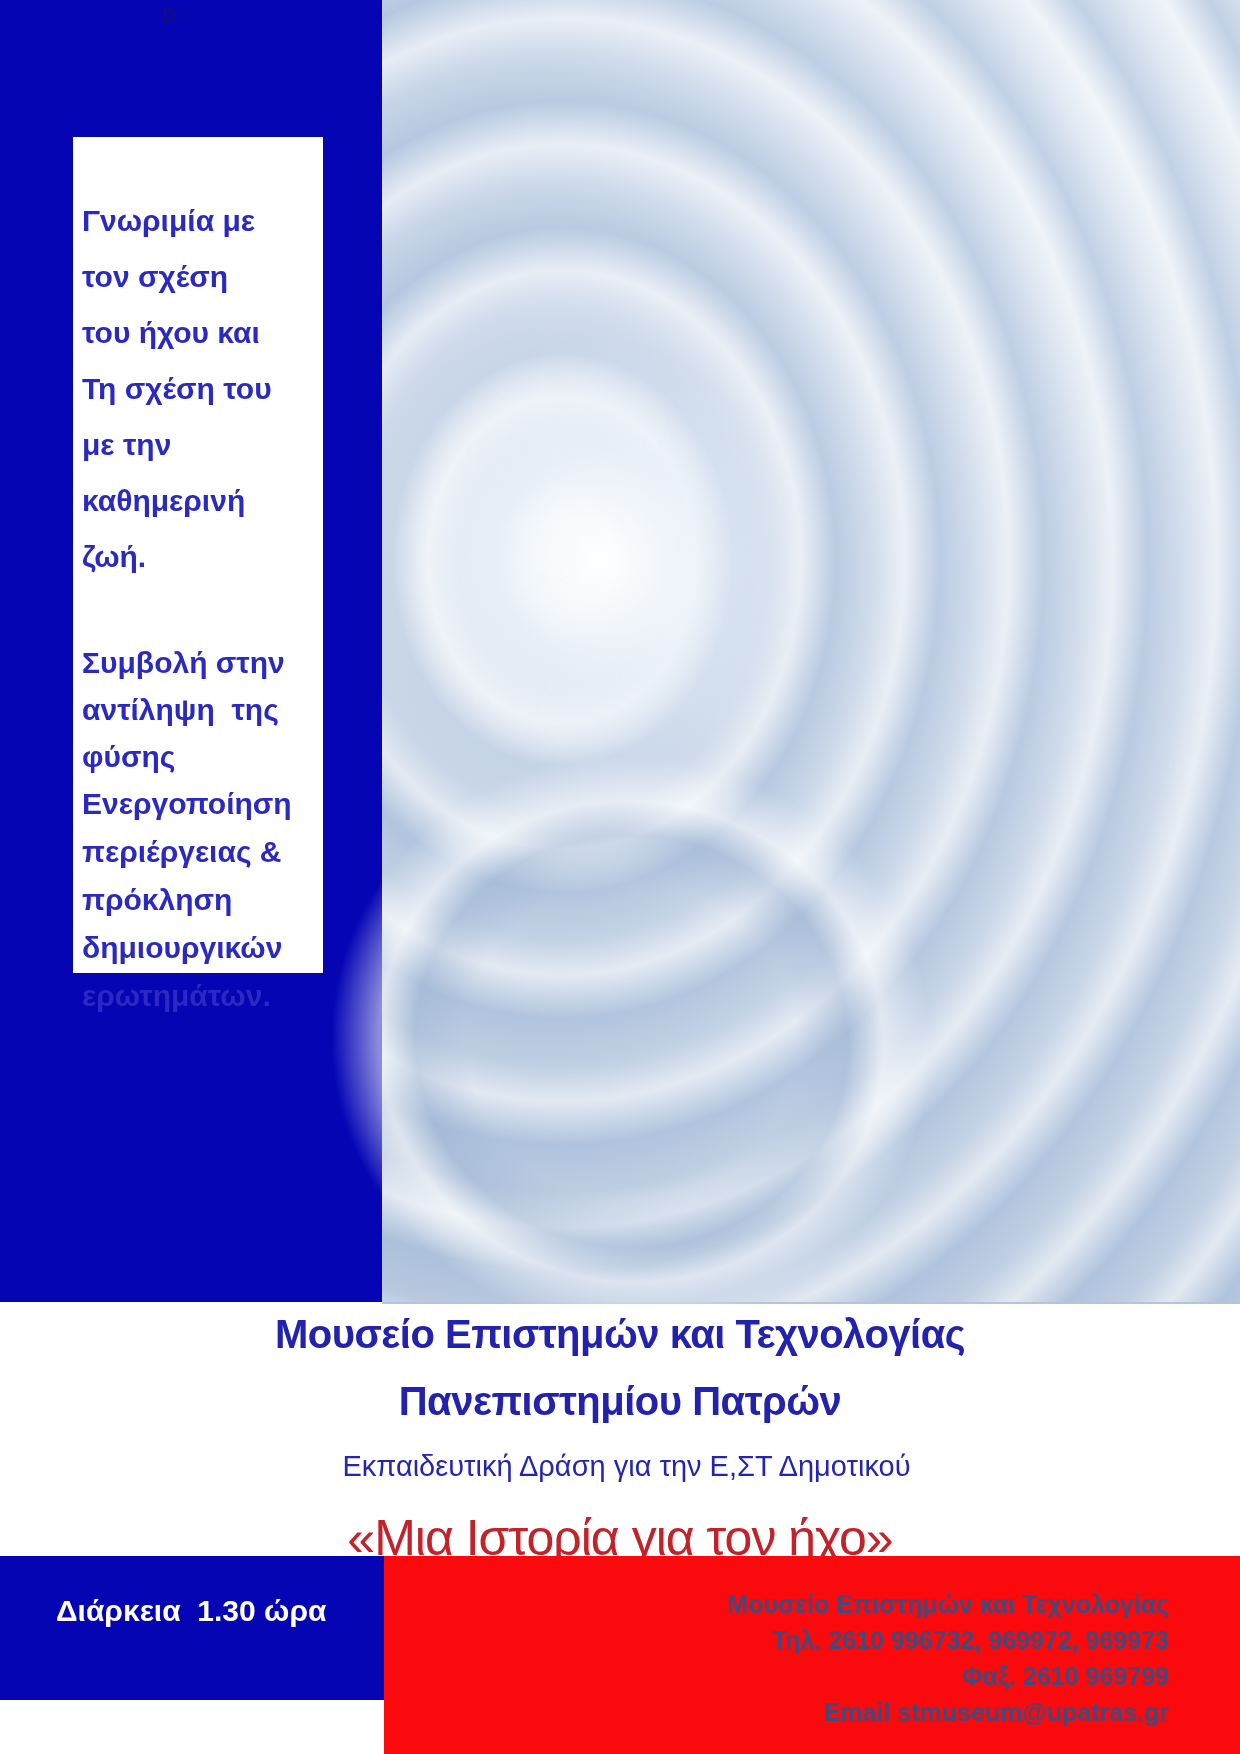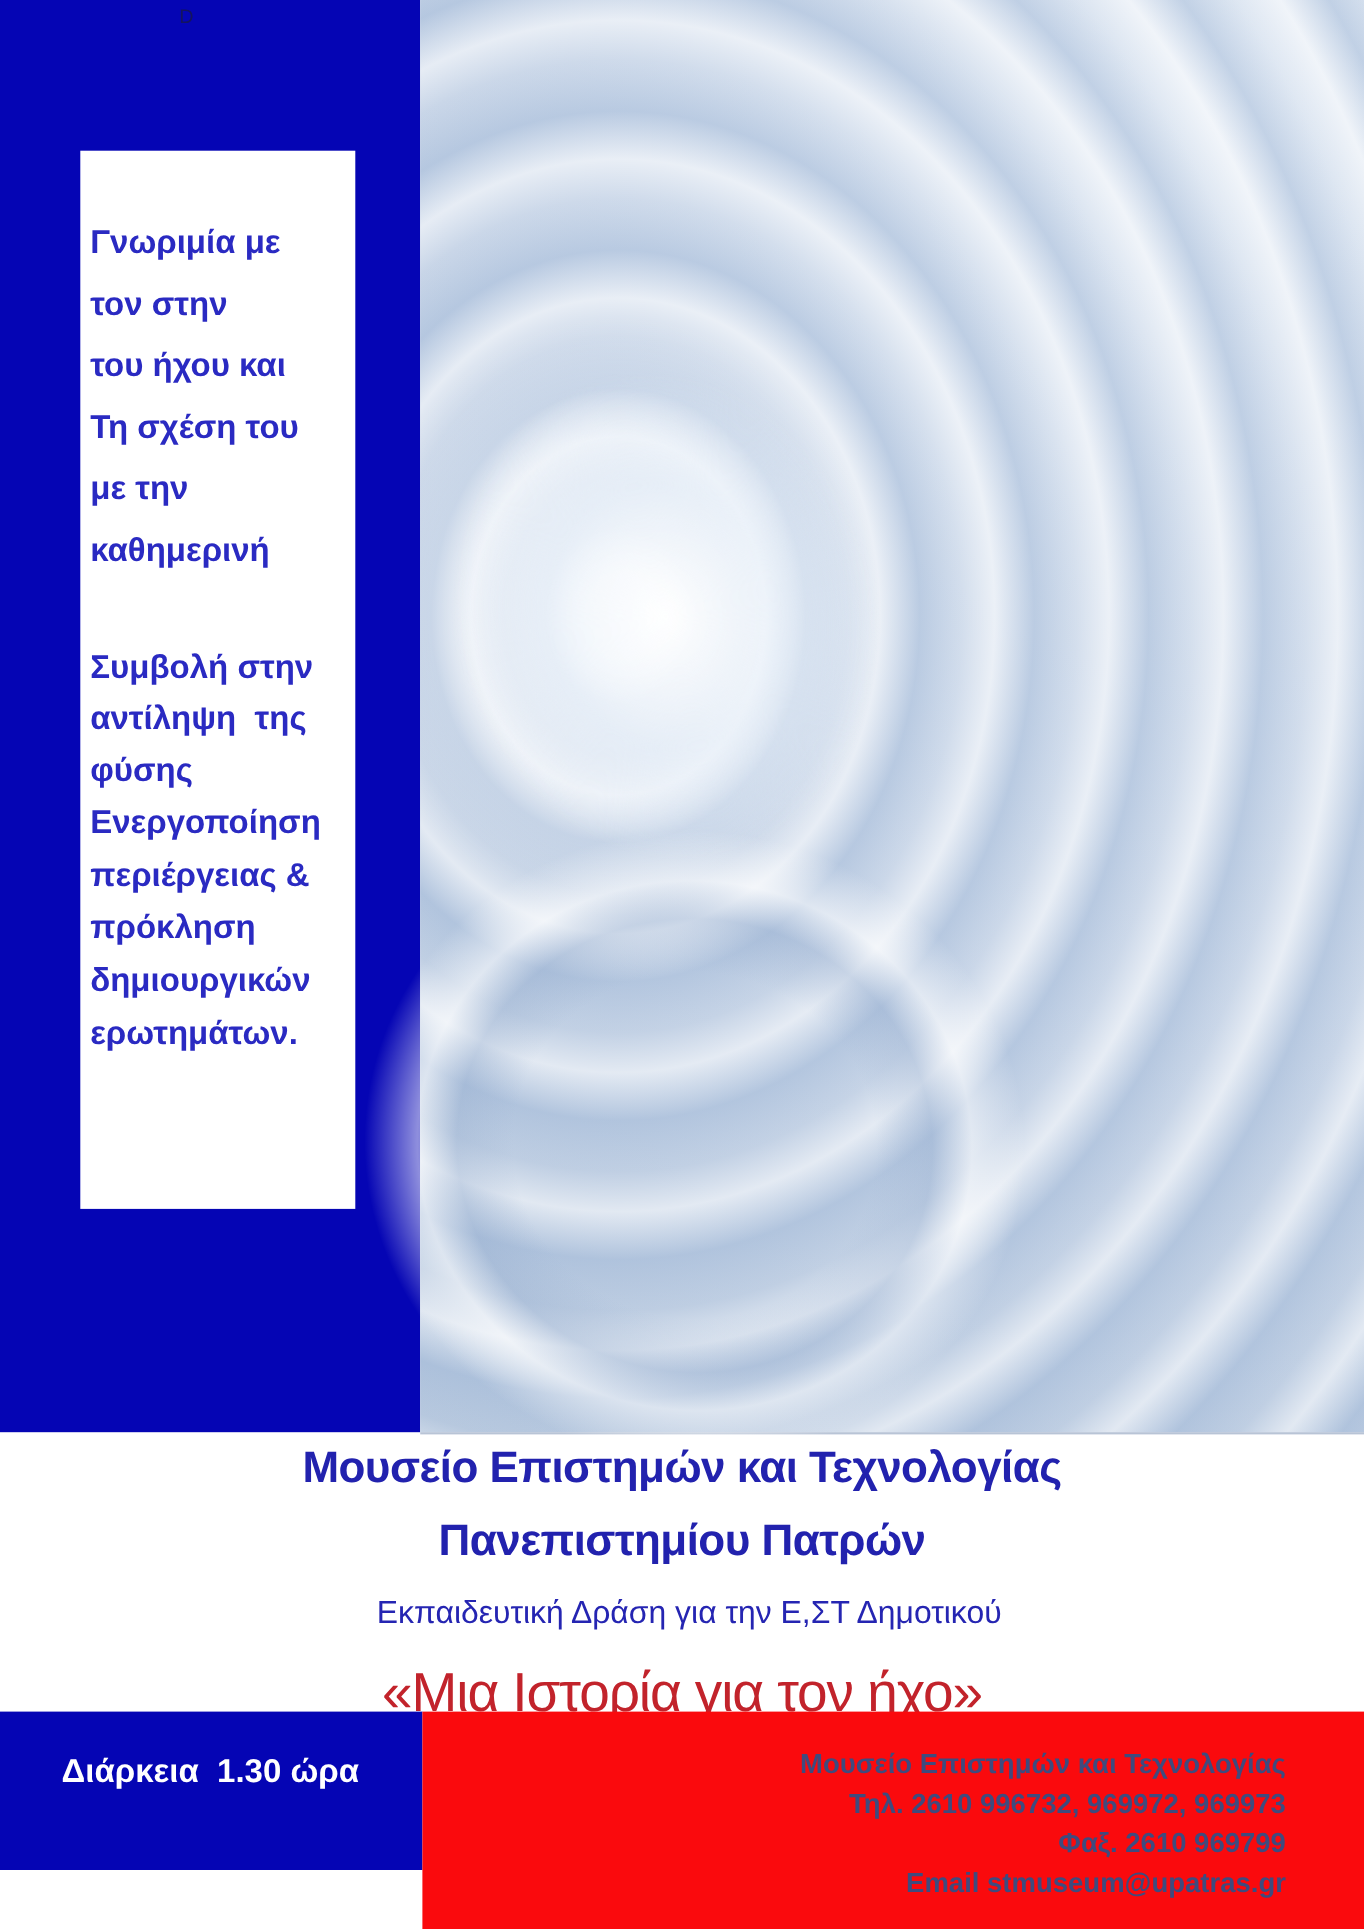--- a/index.html
+++ b/index.html
@@ -28,21 +28,21 @@
     background:radial-gradient(closest-side, rgba(255,255,255,0.95) 0%, rgba(230,239,249,0.55) 55%, rgba(255,255,255,0) 100%);
     transform:rotate(-14deg);filter:blur(4px);
   }
   .ripple-image::after{
     content:"";position:absolute;left:-6%;top:58%;width:70%;height:44%;border-radius:50%;
     background:radial-gradient(closest-side, rgba(148,172,206,0) 55%, rgba(148,172,206,0.35) 72%, rgba(255,255,255,0.55) 84%, rgba(148,172,206,0) 100%);
     transform:rotate(8deg);
   }
   
   .info-card{
-    position:absolute;left:73px;top:137px;width:250px;height:962px;background:#ffffff;
+    position:absolute;left:73px;top:137px;width:250px;height:836px;background:#ffffff;
     box-sizing:border-box;padding:56px 20px 0 9px;color:#2a2ac2;font-weight:bold;font-size:30px;
   }
   .card-line{white-space:pre;}
   .para-1 .card-line{line-height:56px;}
   .para-2{margin-top:54px;}
   .para-2 .card-line{line-height:47px;}
   .para-3{}
   .para-3 .card-line{line-height:48px;}
   
   .center-block{position:absolute;left:0;top:1302px;width:1240px;text-align:center;color:#2222ae;}
@@ -63,25 +63,26 @@
 
   <div class="blue-band"></div>
 
   <div class="stray-char">D</div>
 
   <div class="ripple-image"></div>
 
   <div class="info-card">
     <div class="para-1">
       <div class="card-line">Γνωριμία με</div>
-      <div class="card-line">τον στην</div>
+      <div class="card-line">τον σχέση</div>
       <div class="card-line">του ήχου και</div>
       <div class="card-line">Τη σχέση του</div>
       <div class="card-line">με την</div>
       <div class="card-line">καθημερινή</div>
+      <div class="card-line">ζωή.</div>
     </div>
     <div class="para-2">
       <div class="card-line">Συμβολή στην</div>
       <div class="card-line">αντίληψη  της</div>
       <div class="card-line">φύσης</div>
     </div>
     <div class="para-3">
       <div class="card-line">Ενεργοποίηση</div>
       <div class="card-line">περιέργειας &amp;</div>
       <div class="card-line">πρόκληση</div>

